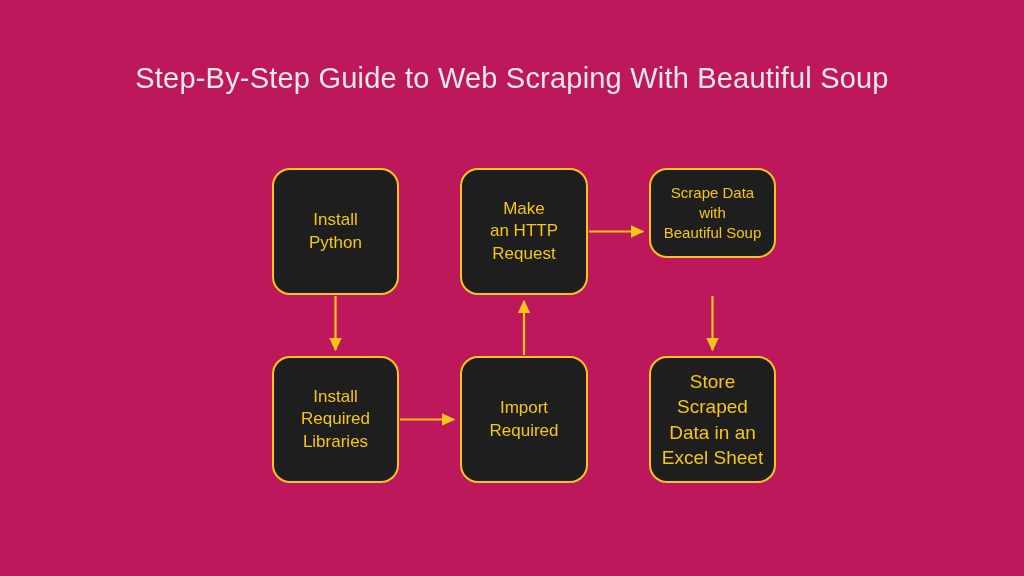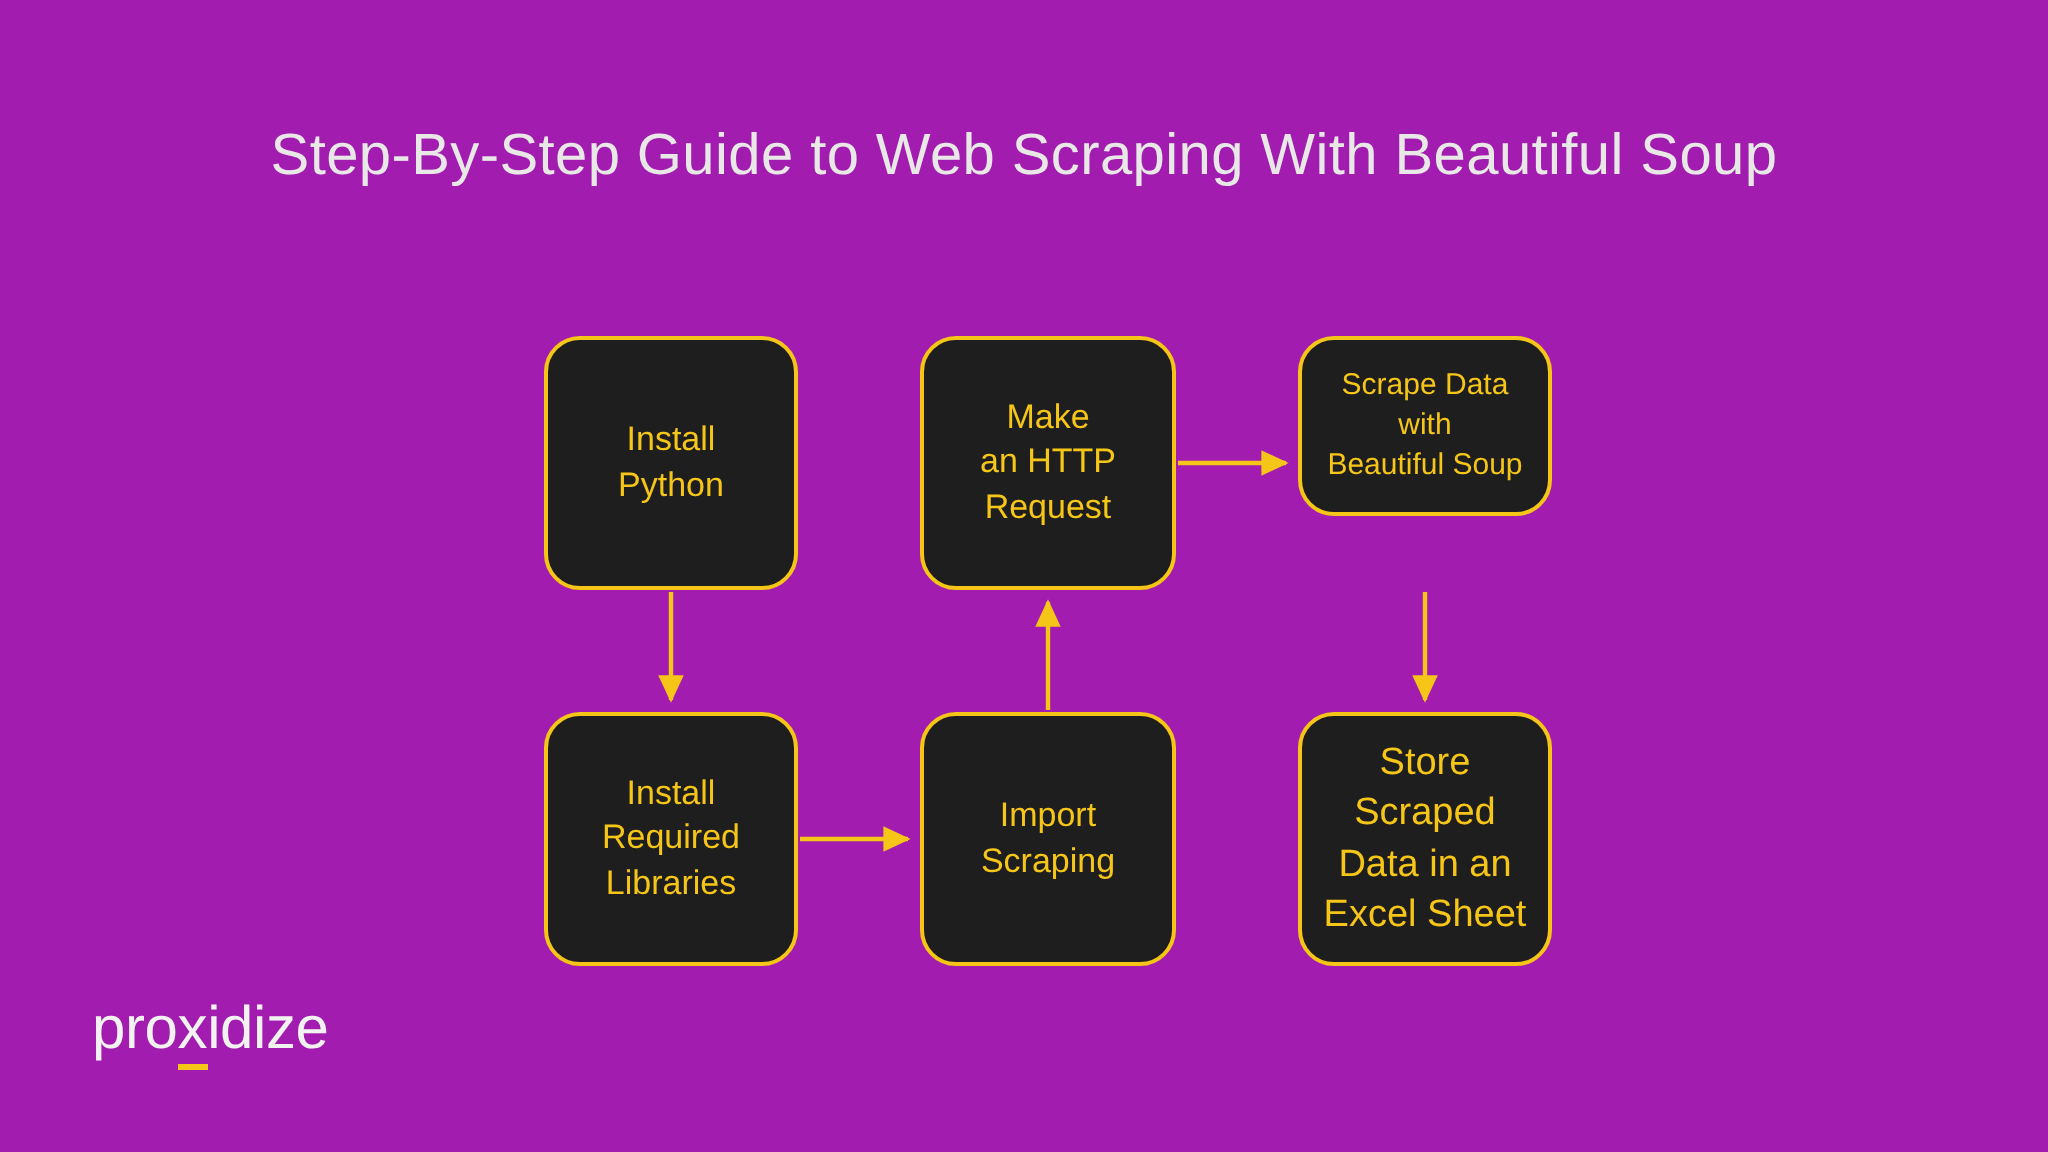--- a/index.html
+++ b/index.html
@@ -11,21 +11,21 @@
     width: 1024px;
     height: 576px;
     overflow: hidden;
     font-family: "Liberation Sans", sans-serif;
     position: relative;
   }
   .slide {
     position: relative;
     width: 1024px;
     height: 576px;
-    background: #a21caf;
+    background: #be185d;
   }
 
   
   .title {
     position: absolute;
     left: 0;
     top: 62px;
     width: 1024px;
     text-align: center;
     color: #e8e8e6;
@@ -150,26 +150,25 @@
     </div>
 
     <div class="node n4">
       <span class="label">Install
 Required
 Libraries</span>
     </div>
 
     <div class="node n5">
       <span class="label">Import
-Scraping</span>
+Required</span>
     </div>
 
     <div class="node n6">
       <span class="label">Store Scraped
 Data in an
 Excel Sheet</span>
     </div>
 
   </div>
 
-  <div class="logo"><span>pro</span><span class="mark">x</span><span>idize</span></div>
 
 </div>
 
 </body></html>

